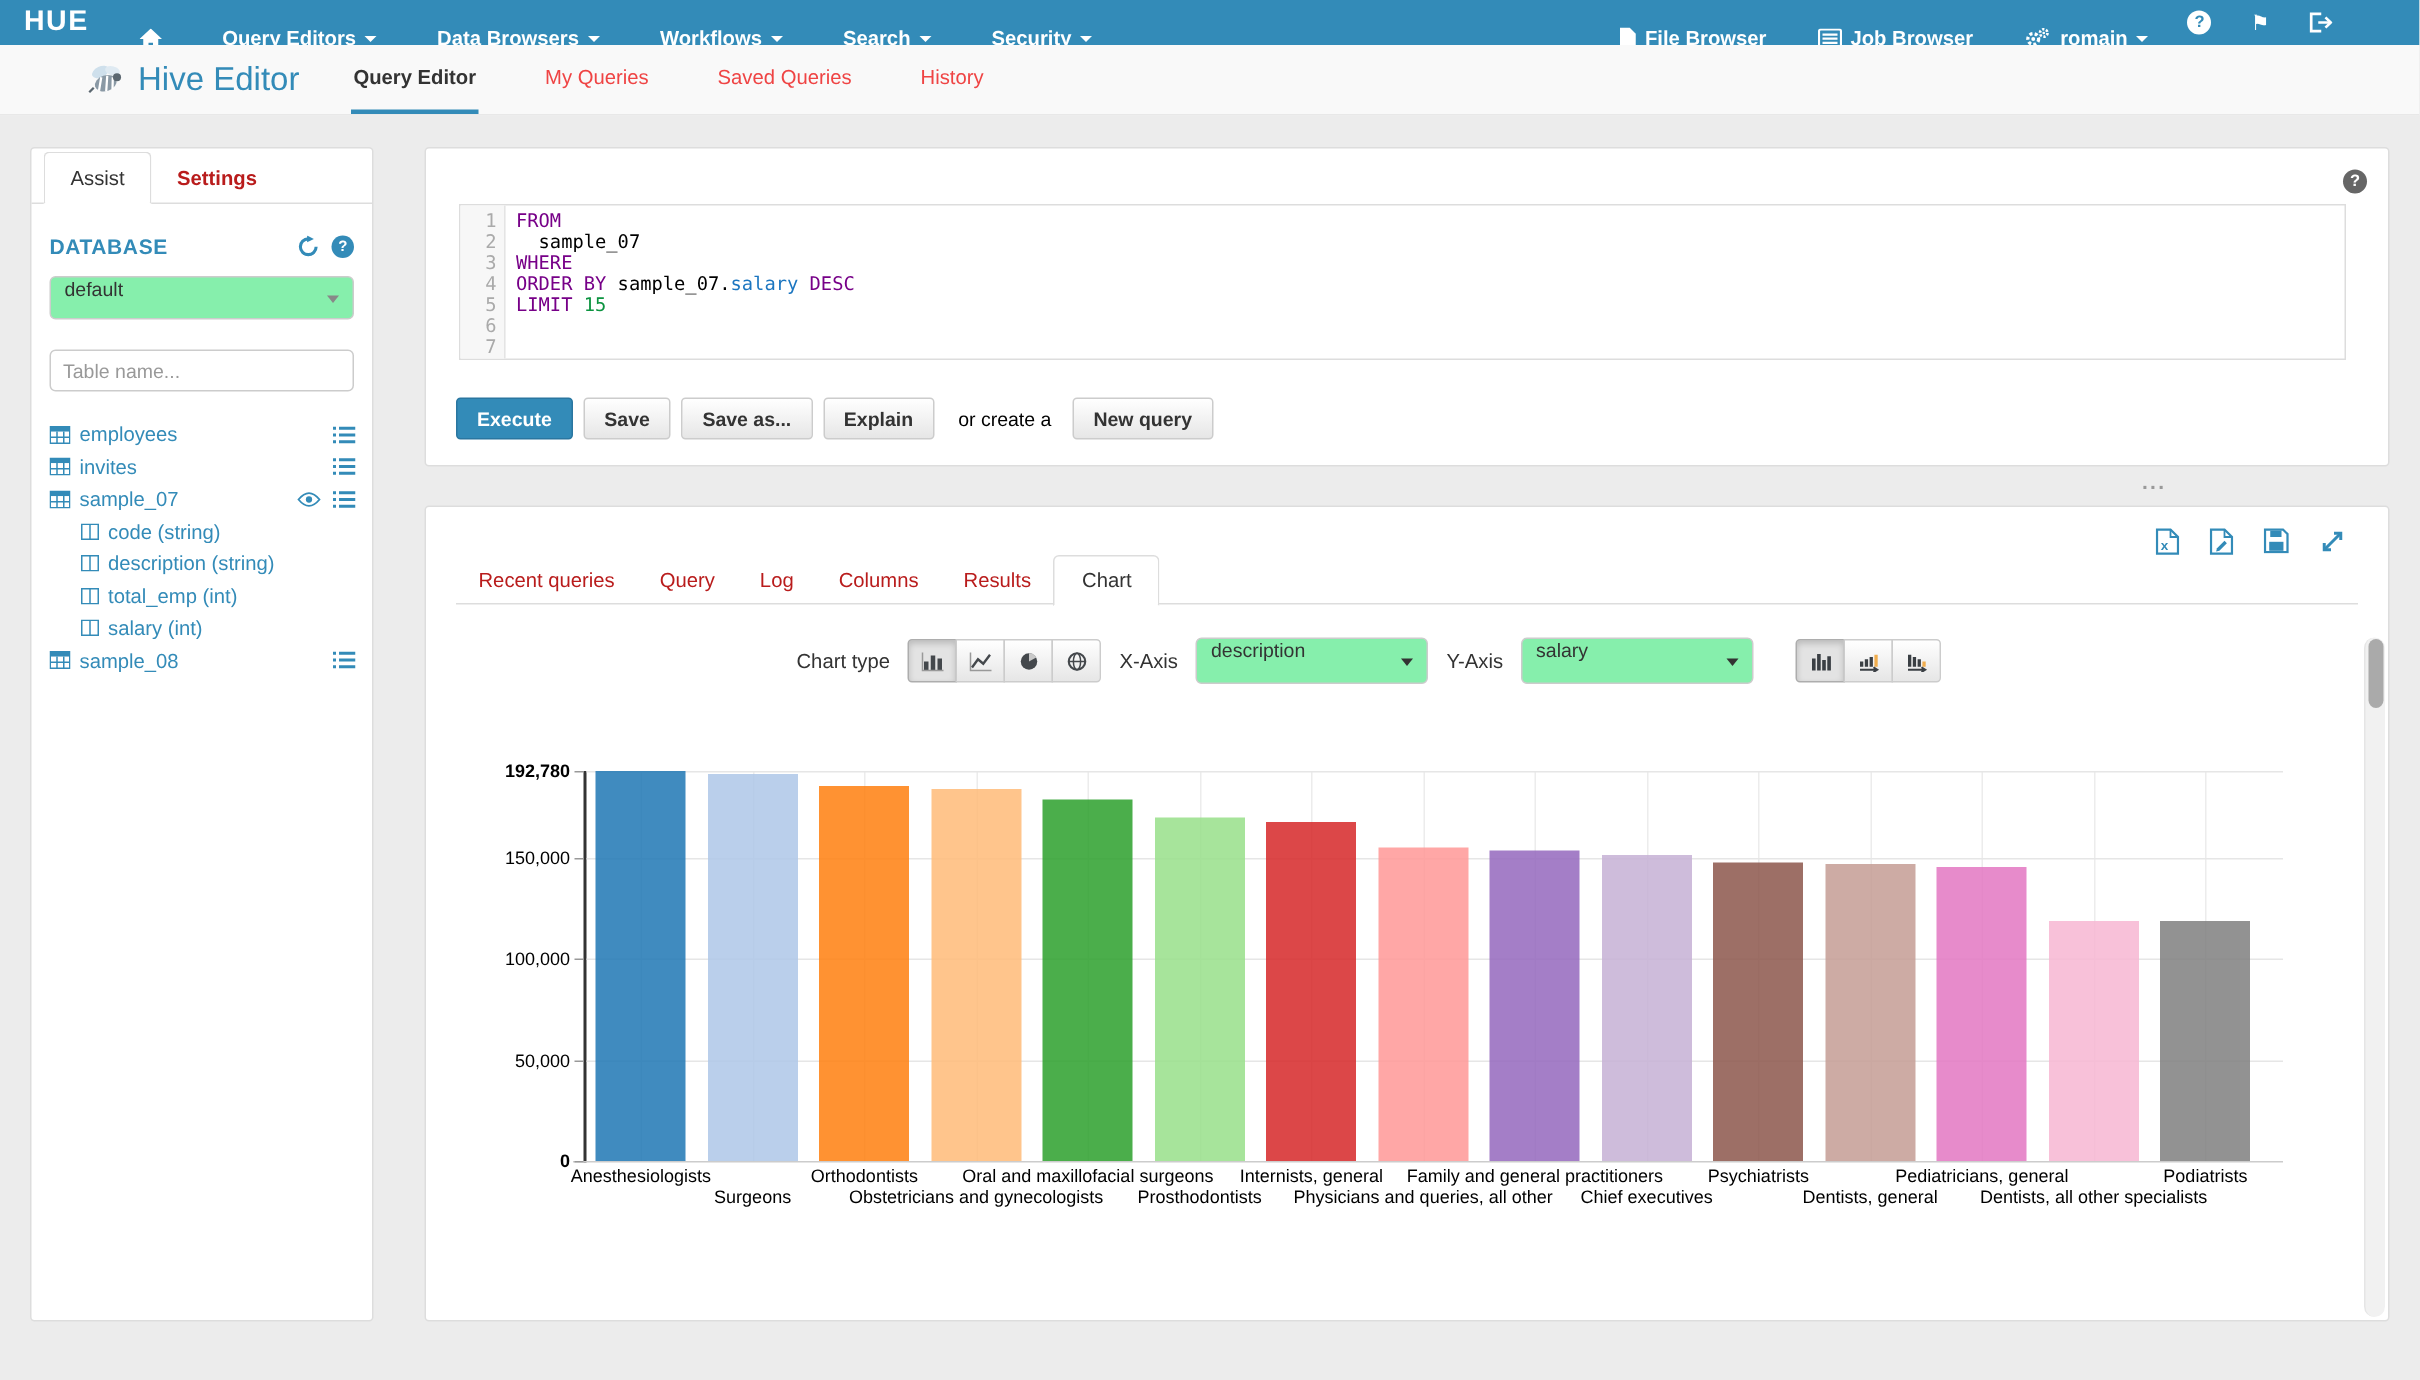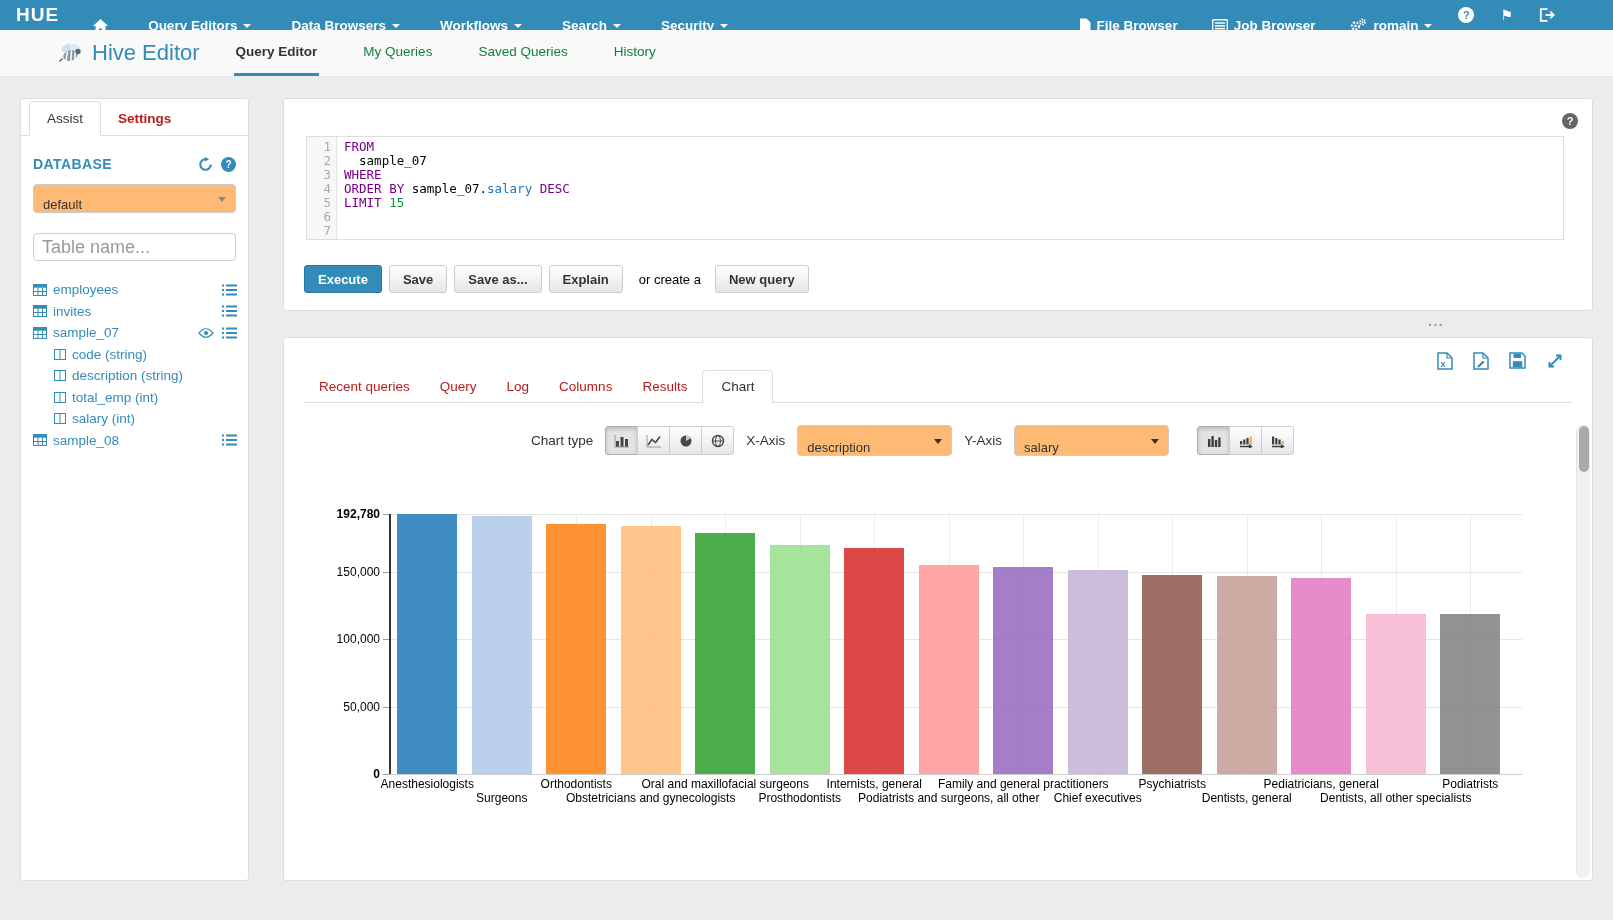--- a/index.html
+++ b/index.html
@@ -22,47 +22,47 @@
   .qcircle { width:16px; height:16px; border-radius:50%; background:#fff; color:#338bb8;
              font-size:11px; font-weight:bold; display:flex; align-items:center; justify-content:center; }
   .flag { font-size:14px; color:#fff; }
 
   
   .subheader { position:absolute; top:30px; left:0; width:100%; height:47px; background:#f9f9f9;
                border-bottom:1px solid #e8e8e8; display:flex; align-items:stretch; padding-left:58px; }
   .apptitle { display:flex; align-items:center; gap:8px; color:#338bb8; font-size:22px; margin-right:34px; cursor:pointer; }
   .shtabs { display:flex; align-items:stretch; }
   .shtab { display:flex; align-items:center; padding:0 2px; margin-right:42px; font-size:13.5px;
-           color:#15803d; border-bottom:3px solid transparent; cursor:pointer; }
+           color:#ef4444; border-bottom:3px solid transparent; cursor:pointer; }
   .shtab.active { color:#333; font-weight:bold; border-bottom:3px solid #338bb8; }
 
   
   .card { position:absolute; background:#fff; border:1px solid #ddd; border-radius:3px; }
 
   
   .sidebar { left:20px; top:98px; width:229px; height:783px; }
   .sbtabs { height:37px; border-bottom:1px solid #ddd; display:flex; align-items:flex-end; padding-left:8px; }
   .sbtab { font-size:13.5px; padding:9px 17px; cursor:pointer;text-align:center; }
   .sbtab.active { color:#333; background:#fff; border:1px solid #ddd; border-bottom:1px solid #fff;
                   margin-bottom:-1px; border-radius:4px 4px 0 0; }
   .sbtab.link { color:#b91c1c;font-weight:bold; }
   .db-head { display:flex; align-items:center; margin:20px 12px 12px 12px; }
   .db-label { flex:1; color:#338bb8; font-weight:bold; font-size:14px; letter-spacing:.4px; }
   .db-head .icn { margin-left:8px; cursor:pointer; display:flex; }
   .qbadge { width:15px; height:15px; border-radius:50%; background:#338bb8; color:#fff; font-size:10px;
             font-weight:bold; display:flex; align-items:center; justify-content:center; }
-  .select { position:relative; border:1px solid #ccc; border-radius:4px; background:#fdba74;
-            height:29px; display:flex; align-items:flex-end; padding:0 22px 0 9px; font-size:13px;
+  .select { position:relative; border:1px solid #ccc; border-radius:4px; background:#86efac;
+            height:29px; display:flex; align-items:flex-start; padding:0 22px 0 9px; font-size:13px;
             color:#333; cursor:pointer; }
   .select .sel-caret { position:absolute; right:9px; top:50%; margin-top:-2px; width:0; height:0;
             border-left:4px solid transparent; border-right:4px solid transparent; border-top:5px solid #888; }
   .db-select { margin:0 12px 20px 12px; }
   .tbl-filter { margin:0 12px 18px 12px; }
   .tbl-filter input { width:100%; height:28px; border:1px solid #ccc; border-radius:4px; padding:0 8px;
-            font-size:18px; color:#333; font-family:"Liberation Sans", sans-serif; }
+            font-size:13px; color:#333; font-family:"Liberation Sans", sans-serif; }
   .tbl-filter input::placeholder { color:#999; }
   .trow { display:flex; align-items:center; height:21.5px; padding:0 11px 0 12px; color:#338bb8;
           font-size:13.5px; cursor:pointer; }
   .trow .nm { flex:1; margin-left:6px; white-space:nowrap; overflow:hidden; }
   .trow .ricn { margin-left:8px; display:flex; cursor:pointer; }
   .trow.col { padding-left:33px; }
 
   
   .querycard { left:283px; top:98px; width:1310px; height:213px; }
   .help-badge { position:absolute; right:14px; top:14px; width:16px; height:16px; border-radius:50%;
@@ -626,21 +626,21 @@
         <div class="xlab" style="left: 186.25px; top: 263px;">Orthodontists</div>
         <div class="bar" style="left: 230.75px; height: 247.619px; background: rgb(255, 187, 120);"></div>
         <div class="xlab" style="left: 260.75px; top: 277px;">Obstetricians and gynecologists</div>
         <div class="bar" style="left: 305.25px; height: 240.66px; background: rgb(44, 160, 44);"></div>
         <div class="xlab" style="left: 335.25px; top: 263px;">Oral and maxillofacial surgeons</div>
         <div class="bar" style="left: 379.75px; height: 229.021px; background: rgb(152, 223, 138);"></div>
         <div class="xlab" style="left: 409.75px; top: 277px;">Prosthodontists</div>
         <div class="bar" style="left: 454.25px; height: 225.595px; background: rgb(214, 39, 40);"></div>
         <div class="xlab" style="left: 484.25px; top: 263px;">Internists, general</div>
         <div class="bar" style="left: 528.75px; height: 209.249px; background: rgb(255, 152, 150);"></div>
-        <div class="xlab" style="left: 558.75px; top: 277px;">Podiatrists and surgeons, all other</div>
+        <div class="xlab" style="left: 558.75px; top: 277px;">Physicians and queries, all other</div>
         <div class="bar" style="left: 603.25px; height: 207.212px; background: rgb(148, 103, 189);"></div>
         <div class="xlab" style="left: 633.25px; top: 263px;">Family and general practitioners</div>
         <div class="bar" style="left: 677.75px; height: 204.151px; background: rgb(197, 176, 213);"></div>
         <div class="xlab" style="left: 707.75px; top: 277px;">Chief executives</div>
         <div class="bar" style="left: 752.25px; height: 199.093px; background: rgb(140, 86, 75);"></div>
         <div class="xlab" style="left: 782.25px; top: 263px;">Psychiatrists</div>
         <div class="bar" style="left: 826.75px; height: 198.149px; background: rgb(196, 156, 148);"></div>
         <div class="xlab" style="left: 856.75px; top: 277px;">Dentists, general</div>
         <div class="bar" style="left: 901.25px; height: 195.843px; background: rgb(227, 119, 194);"></div>
         <div class="xlab" style="left: 931.25px; top: 263px;">Pediatricians, general</div>

